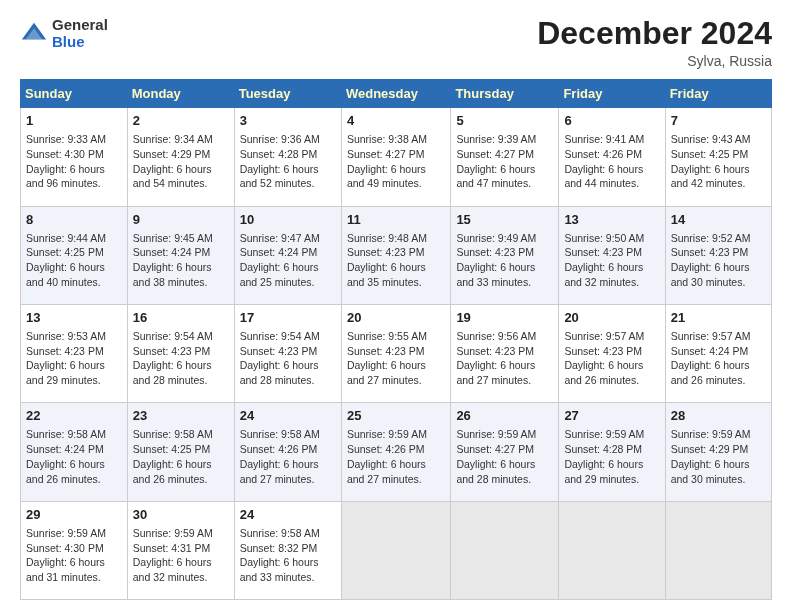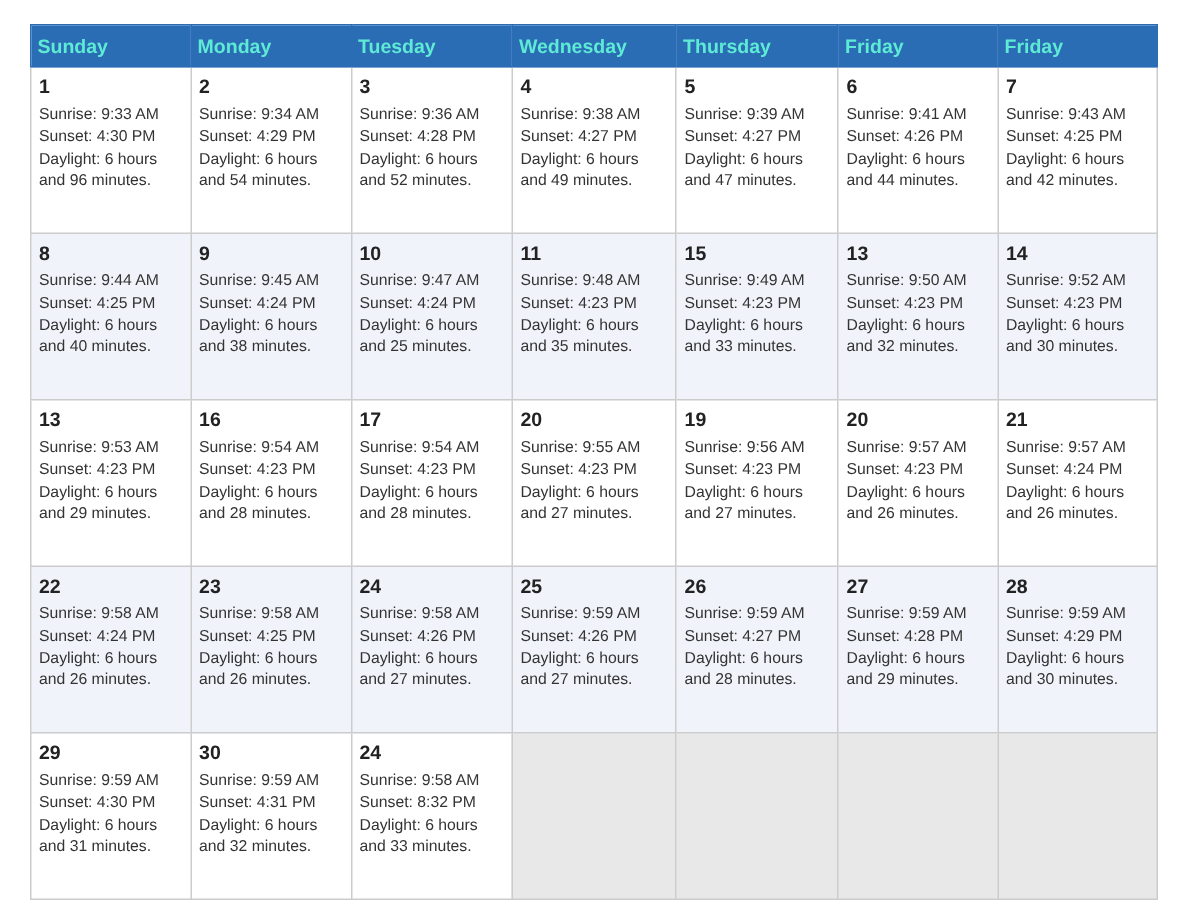--- a/index.html
+++ b/index.html
@@ -47,21 +47,21 @@
       margin-top: 2px;
     }
     .calendar-table {
       width: 100%;
       border-collapse: collapse;
       flex: 1;
       font-size: 10.5px;
     }
     .calendar-table thead th {
       background: #2a6db5;
-      color: #5eead4;
+      color: #fef9c3;
       padding: 6px 4px;
       text-align: left;
       font-size: 13px;
       font-weight: bold;
       border: 1px solid #2a6db5;
     }
     .calendar-table tbody td {
       border: 1px solid #ccc;
       vertical-align: top;
       padding: 4px 5px;
@@ -85,20 +85,40 @@
       margin-bottom: 2px;
     }
     .empty-cell {
       background: #e8e8e8 !important;
     }
   </style>
 </head>
 <body>
 
 <div class="page">
+  <div class="header">
+    <div class="logo">
+      <svg class="logo-icon" viewBox="0 0 30 30">
+        <polygon points="15,4 28,22 2,22" fill="#2a6db5"></polygon>
+        <polygon points="15,10 24,22 6,22" fill="#fff" opacity="0.3"></polygon>
+      </svg>
+      <div>
+        <div style="font-size:15px;font-weight:bold;line-height:1.15;">
+          <span style="color:#333;">General</span>
+        </div>
+        <div style="font-size:15px;font-weight:bold;line-height:1.15;">
+          <span style="color:#2266cc;">Blue</span>
+        </div>
+      </div>
+    </div>
+    <div class="title-block">
+      <div class="month-title">December 2024</div>
+      <div class="location">Sylva, Russia</div>
+    </div>
+  </div>
 
   <table class="calendar-table">
     <thead>
       <tr>
       <th>Sunday</th>
           <th>Monday</th>
           <th>Tuesday</th>
           <th>Wednesday</th>
           <th>Thursday</th>
           <th>Friday</th>

